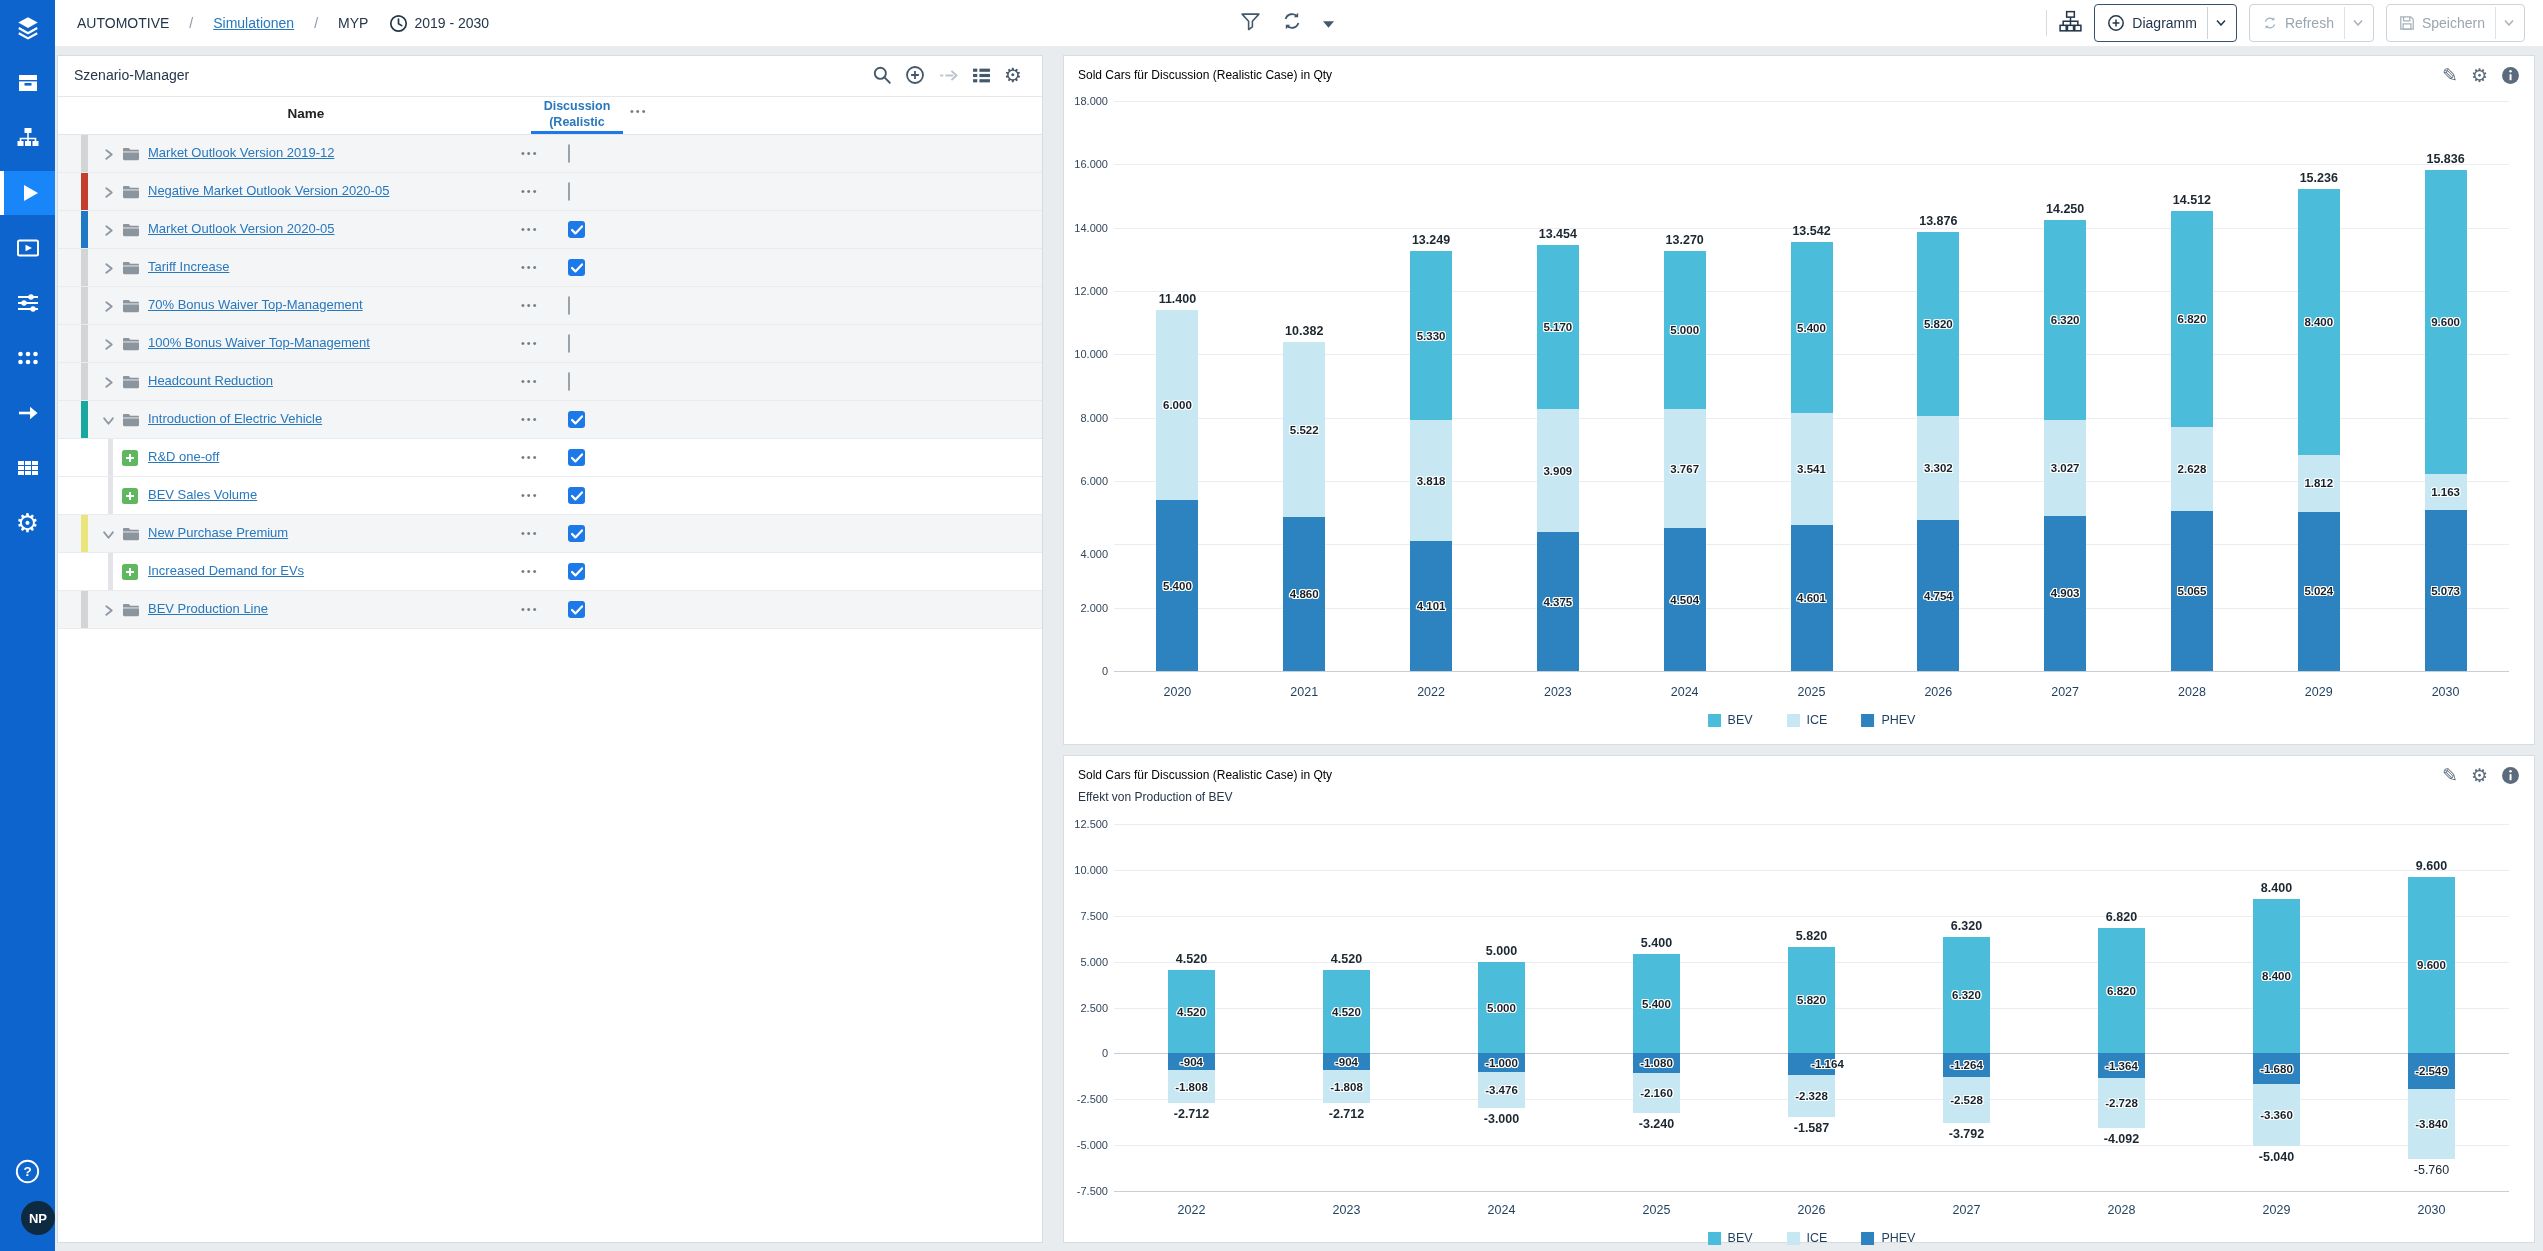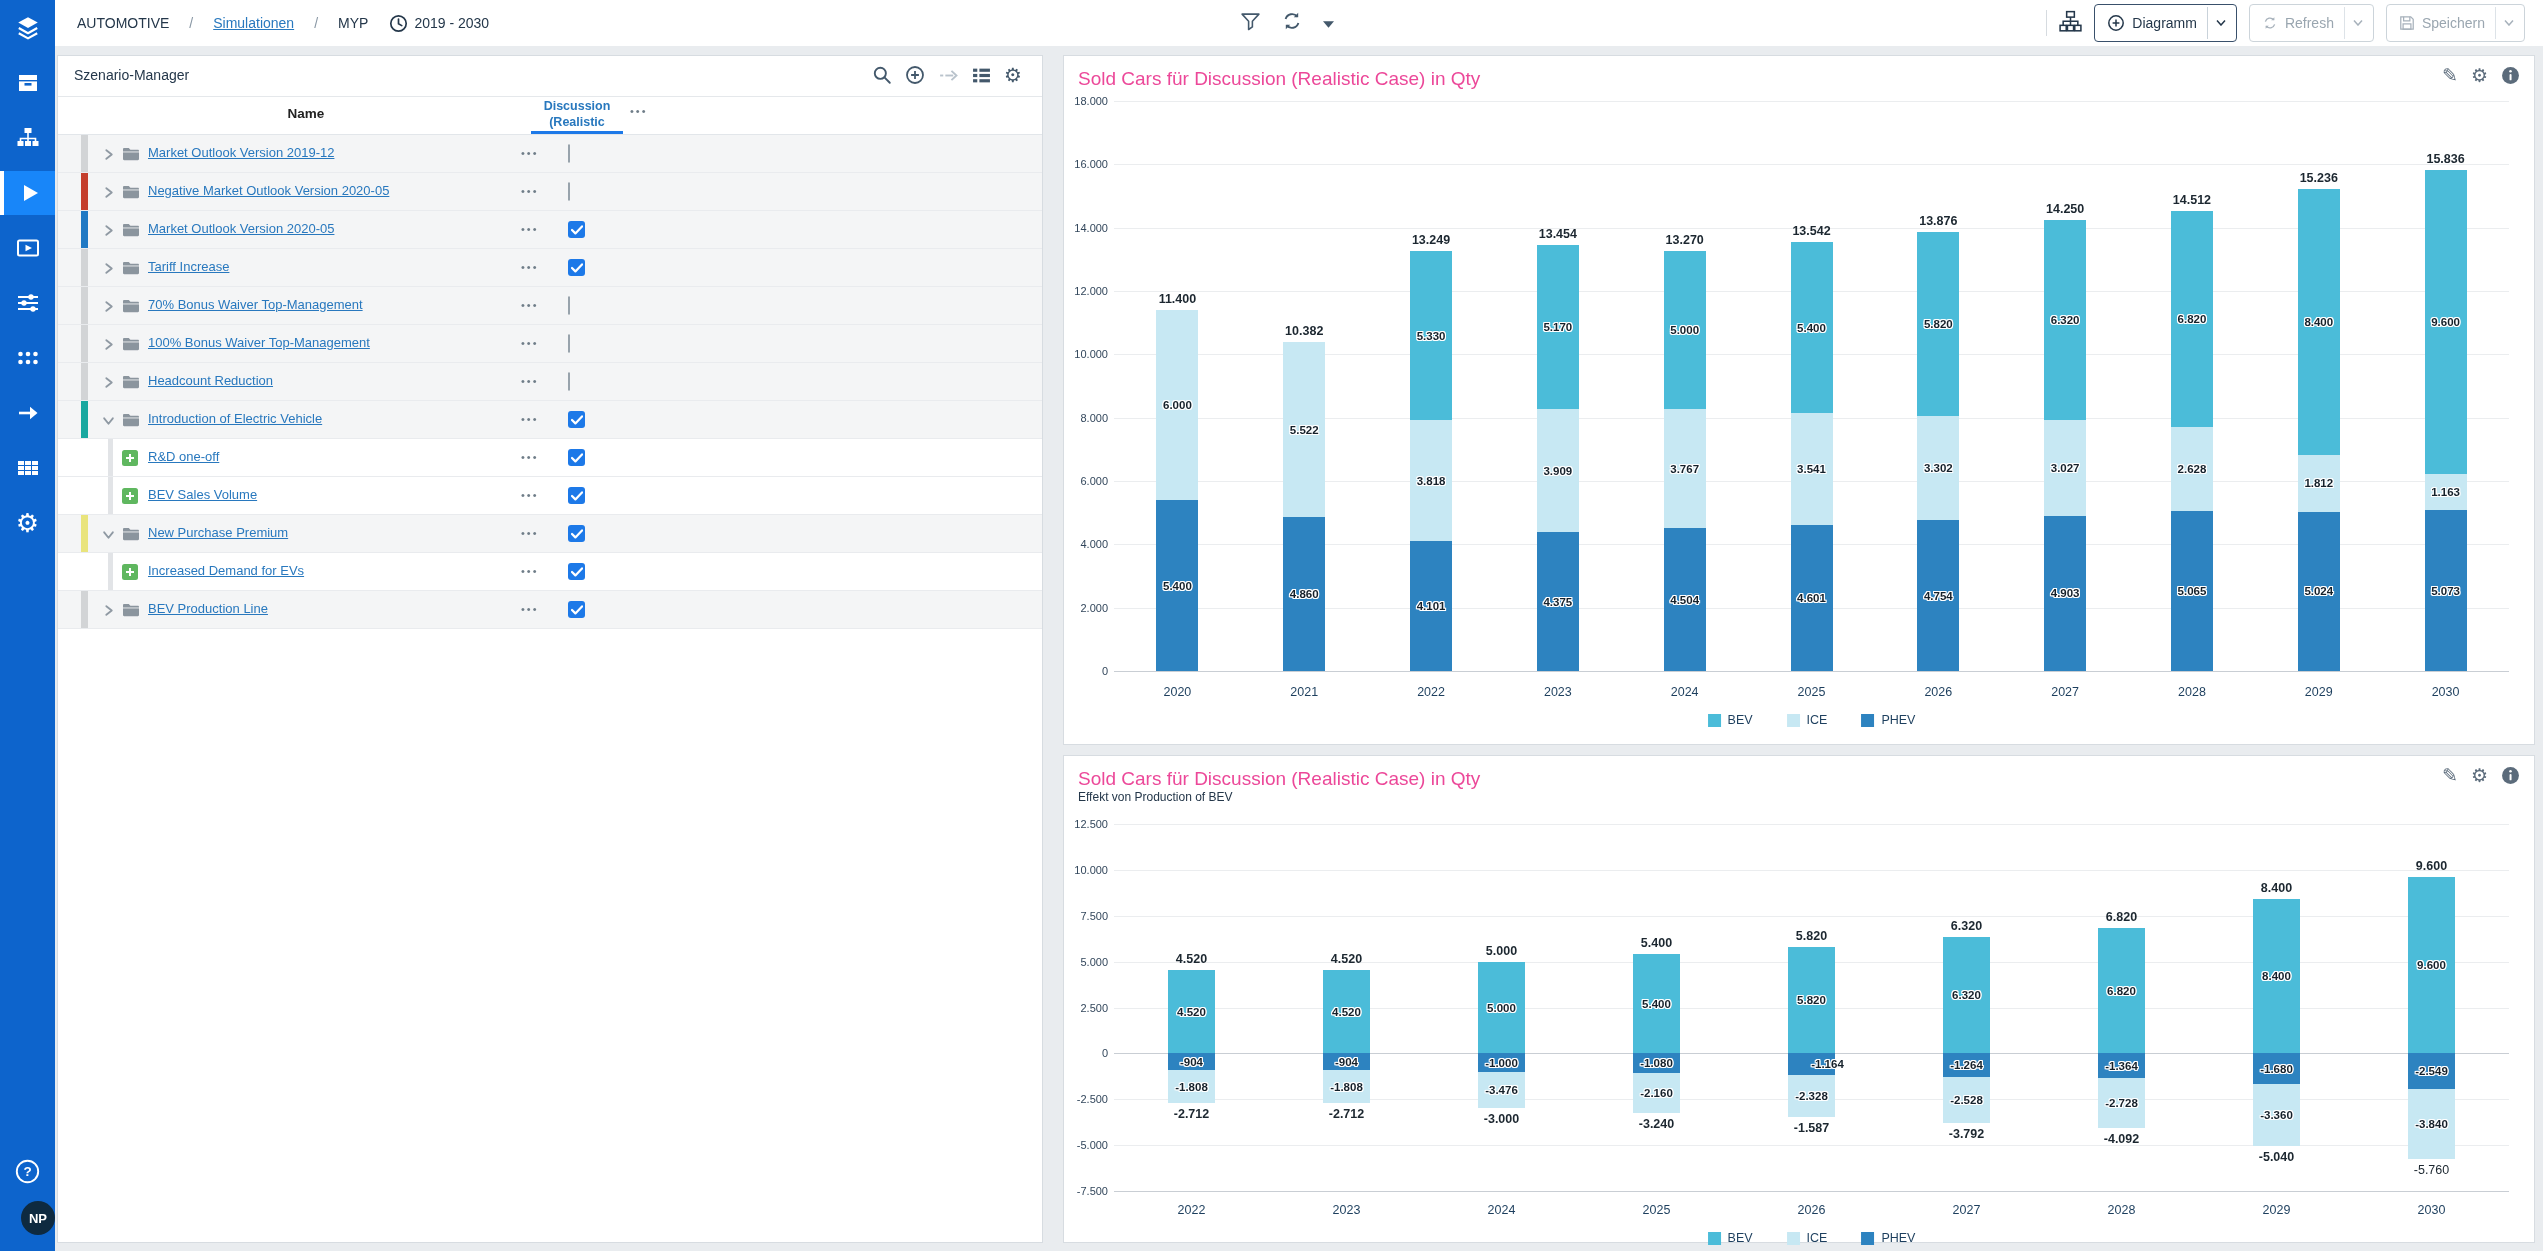--- a/index.html
+++ b/index.html
@@ -50,21 +50,21 @@
   .plusic{position:absolute;left:64px;top:11px;}
   .rname{position:absolute;left:90px;top:10px;font-size:13px;color:#2878be;text-decoration:underline;cursor:pointer;white-space:nowrap;}
   .rdots{position:absolute;left:463px;top:12px;}
   .cbwrap{position:absolute;left:510px;top:10px;}
   .cb{width:17px;height:17px;border-radius:3px;box-sizing:border-box;cursor:pointer;}
   .cb.on{background:#1d79e8;display:flex;align-items:center;justify-content:center;}
   .cb.off{background:#fff;border:1.5px solid #98a3ac;}
   
   .chart1{left:1008px;top:9px;width:1472px;height:690px;}
   .chart2{left:1008px;top:709px;width:1472px;height:488px;}
-  .c-title{position:absolute;left:14px;top:12px;font-size:19px;color:#ec4899;text-align:center;}
+  .c-title{position:absolute;left:14px;top:12px;font-size:12px;color:#000000;text-align:center;}
   .c-sub{position:absolute;left:14px;top:34px;font-size:12px;color:#24374a;}
   .c-tools{position:absolute;top:10px;right:14px;display:flex;align-items:center;gap:13px;}
   .c-tools>div{cursor:pointer;display:flex;align-items:center;}
   .plot{position:absolute;}
   .gline{position:absolute;left:0;right:0;height:1px;background:#ebedef;}
   .gline.zero{background:#c9ced4;}
   .ylab{position:absolute;font-size:11px;color:#33475c;text-align:right;width:44px;}
   .seg{position:absolute;}
   .seg-label{position:absolute;transform:translate(-50%,-50%);font-size:11.5px;font-weight:bold;color:#15212b;white-space:nowrap;
     text-shadow:1px 1px 0 #fff,-1px -1px 0 #fff,1px -1px 0 #fff,-1px 1px 0 #fff,0 1px 0 #fff,0 -1px 0 #fff,1px 0 0 #fff,-1px 0 0 #fff;}
@@ -563,21 +563,21 @@
           <div class="ylab" style="top: 120.667px; left: -50px;">14.000</div>
           <div class="gline" style="top: 190px;"></div>
           <div class="ylab" style="top: 184px; left: -50px;">12.000</div>
           <div class="gline" style="top: 253.333px;"></div>
           <div class="ylab" style="top: 247.333px; left: -50px;">10.000</div>
           <div class="gline" style="top: 316.667px;"></div>
           <div class="ylab" style="top: 310.667px; left: -50px;">8.000</div>
           <div class="gline" style="top: 380px;"></div>
           <div class="ylab" style="top: 374px; left: -50px;">6.000</div>
           <div class="gline" style="top: 443.333px;"></div>
-          <div class="ylab" style="top: 437px; left: -50px;">4.000</div>
+          <div class="ylab" style="top: 447px; left: -50px;">4.000</div>
           <div class="gline" style="top: 506.667px;"></div>
           <div class="ylab" style="top: 500.667px; left: -50px;">2.000</div>
           <div class="ylab" style="top: 564px; left: -50px;">0</div>
           <div class="seg" style="left: 42.4091px; top: 399px; width: 42px; height: 171px; background: rgb(45, 131, 192);"></div>
           <div class="seg-label" style="left: 63.4091px; top: 484.5px;">5.400</div>
           <div class="seg" style="left: 42.4091px; top: 209px; width: 42px; height: 190px; background: rgb(199, 232, 243);"></div>
           <div class="seg-label" style="left: 63.4091px; top: 304px;">6.000</div>
           <div class="total-label" style="left: 63.4091px; top: 191px;">11.400</div>
           <div class="xlab" style="left: 63.4091px; top: 584px;">2020</div>
           <div class="seg" style="left: 169.227px; top: 416.1px; width: 42px; height: 153.9px; background: rgb(45, 131, 192);"></div>

